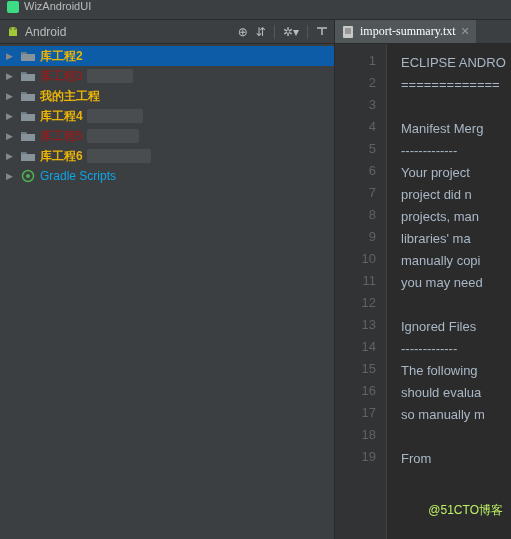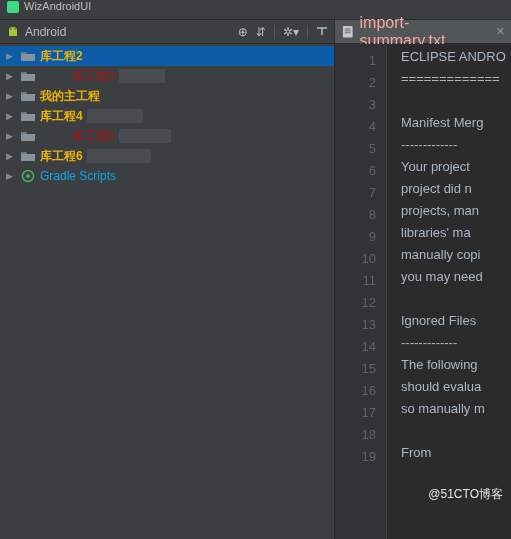--- a/index.html
+++ b/index.html
@@ -16,32 +16,32 @@
 .panel-actions span { color:#bbbbbb; font-size:12px; cursor:pointer; }
 .divider { width:1px; height:14px; background:#555; }
 .tree { flex:1; background:#3c3f41; padding-top:2px; overflow:hidden; }
 .tree-item { height:20px; display:flex; align-items:center; padding-left:6px; font-size:12px; }
 .tree-item.selected { background:#0d5ca8; }
 .arrow { width:12px; color:#888; font-size:9px; margin-right:2px; }
 .folder-icon { width:16px; height:14px; margin-right:4px; display:flex; align-items:center; }
 .gradle-icon { width:16px; height:14px; margin-right:4px; display:flex; align-items:center; justify-content:center; }
 .item-label { color:#eab308; font-weight:bold; }
 .item-label.normal { color:#0ea5e9; font-weight:normal; }
-.item-label.dark { color:#8b2020; font-weight:bold;margin-left:32px; }
+.item-label.dark { color:#8b2020; font-weight:bold; }
 .smudge { background:#4a4d4f; height:14px; margin-left:4px; border-radius:2px; }
 .panel-right { flex:1; display:flex; flex-direction:column; background:#2b2b2b; }
 .tabs { height:24px; background:#3c3f41; display:flex; align-items:center; border-bottom:1px solid #2b2b2b; }
 .tab { height:23px; display:flex; align-items:center; padding:0 6px; background:#515658; gap:5px; }
 .tab-icon { width:14px; height:14px; }
-.tab-label { color:#fca5a5; font-size:16px; }
+.tab-label { color:#ffffff; font-size:12px;font-family:Liberation Serif, serif; }
 .tab-close { color:#999; font-size:11px; cursor:pointer; }
 .editor { flex:1; display:flex; font-family:Consolas,monospace; font-size:13px; overflow:hidden; position:relative; }
 .gutter { width:52px; background:#313335; text-align:right; padding:6px 10px 0 0; color:#606366; line-height:22px; border-right:1px solid #414141; }
-.code { flex:1; background:#2b2b2b; color:#a9b7c6; padding:2px 0 0 14px; line-height:22px; white-space:pre; overflow:hidden; }
-.watermark { position:absolute; bottom:36px; right:8px; color:#e5e5e5; font-size:12px; }
+.code { flex:1; background:#2b2b2b; color:#a9b7c6; padding:8px 0 0 14px; line-height:22px; white-space:pre; overflow:hidden; }
+.watermark { position:absolute; bottom:20px; right:8px; color:#bef264; font-size:12px; }
 .hide-icon svg { width:12px; height:12px; }
 </style>
 </head>
 <body>
 
 <div class="title-bar">
   <span class="title-icon">
     <svg viewBox="0 0 14 14">
         <rect x="1" y="1" width="12" height="12" fill="#3ddc84" rx="2"></rect>
       </svg>

